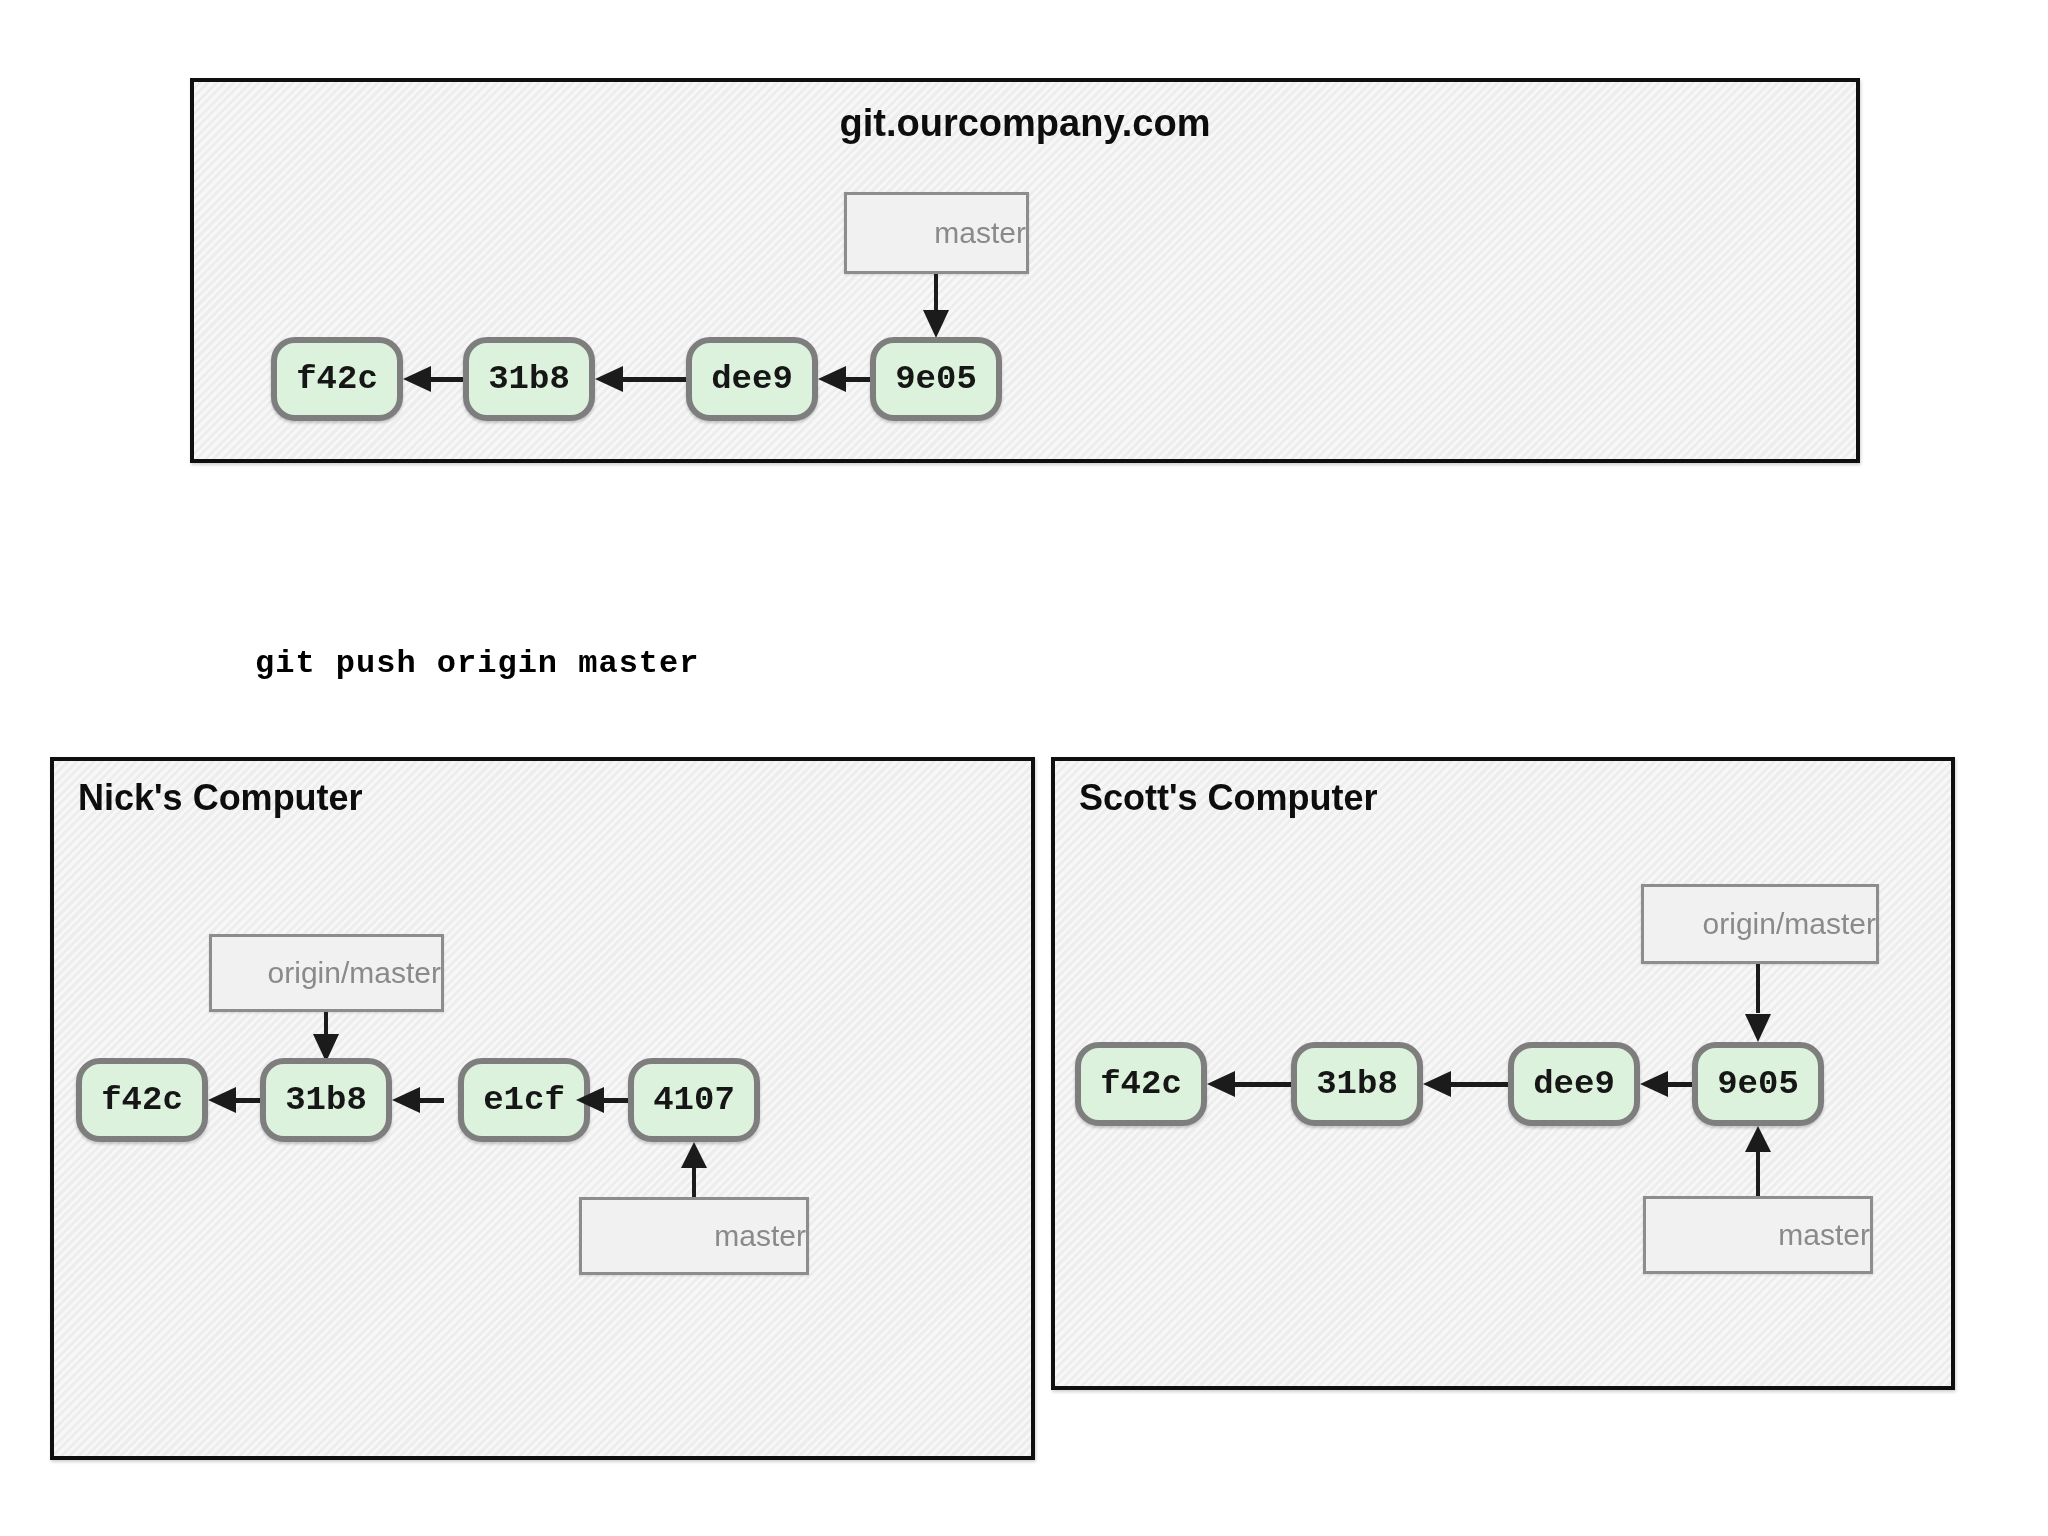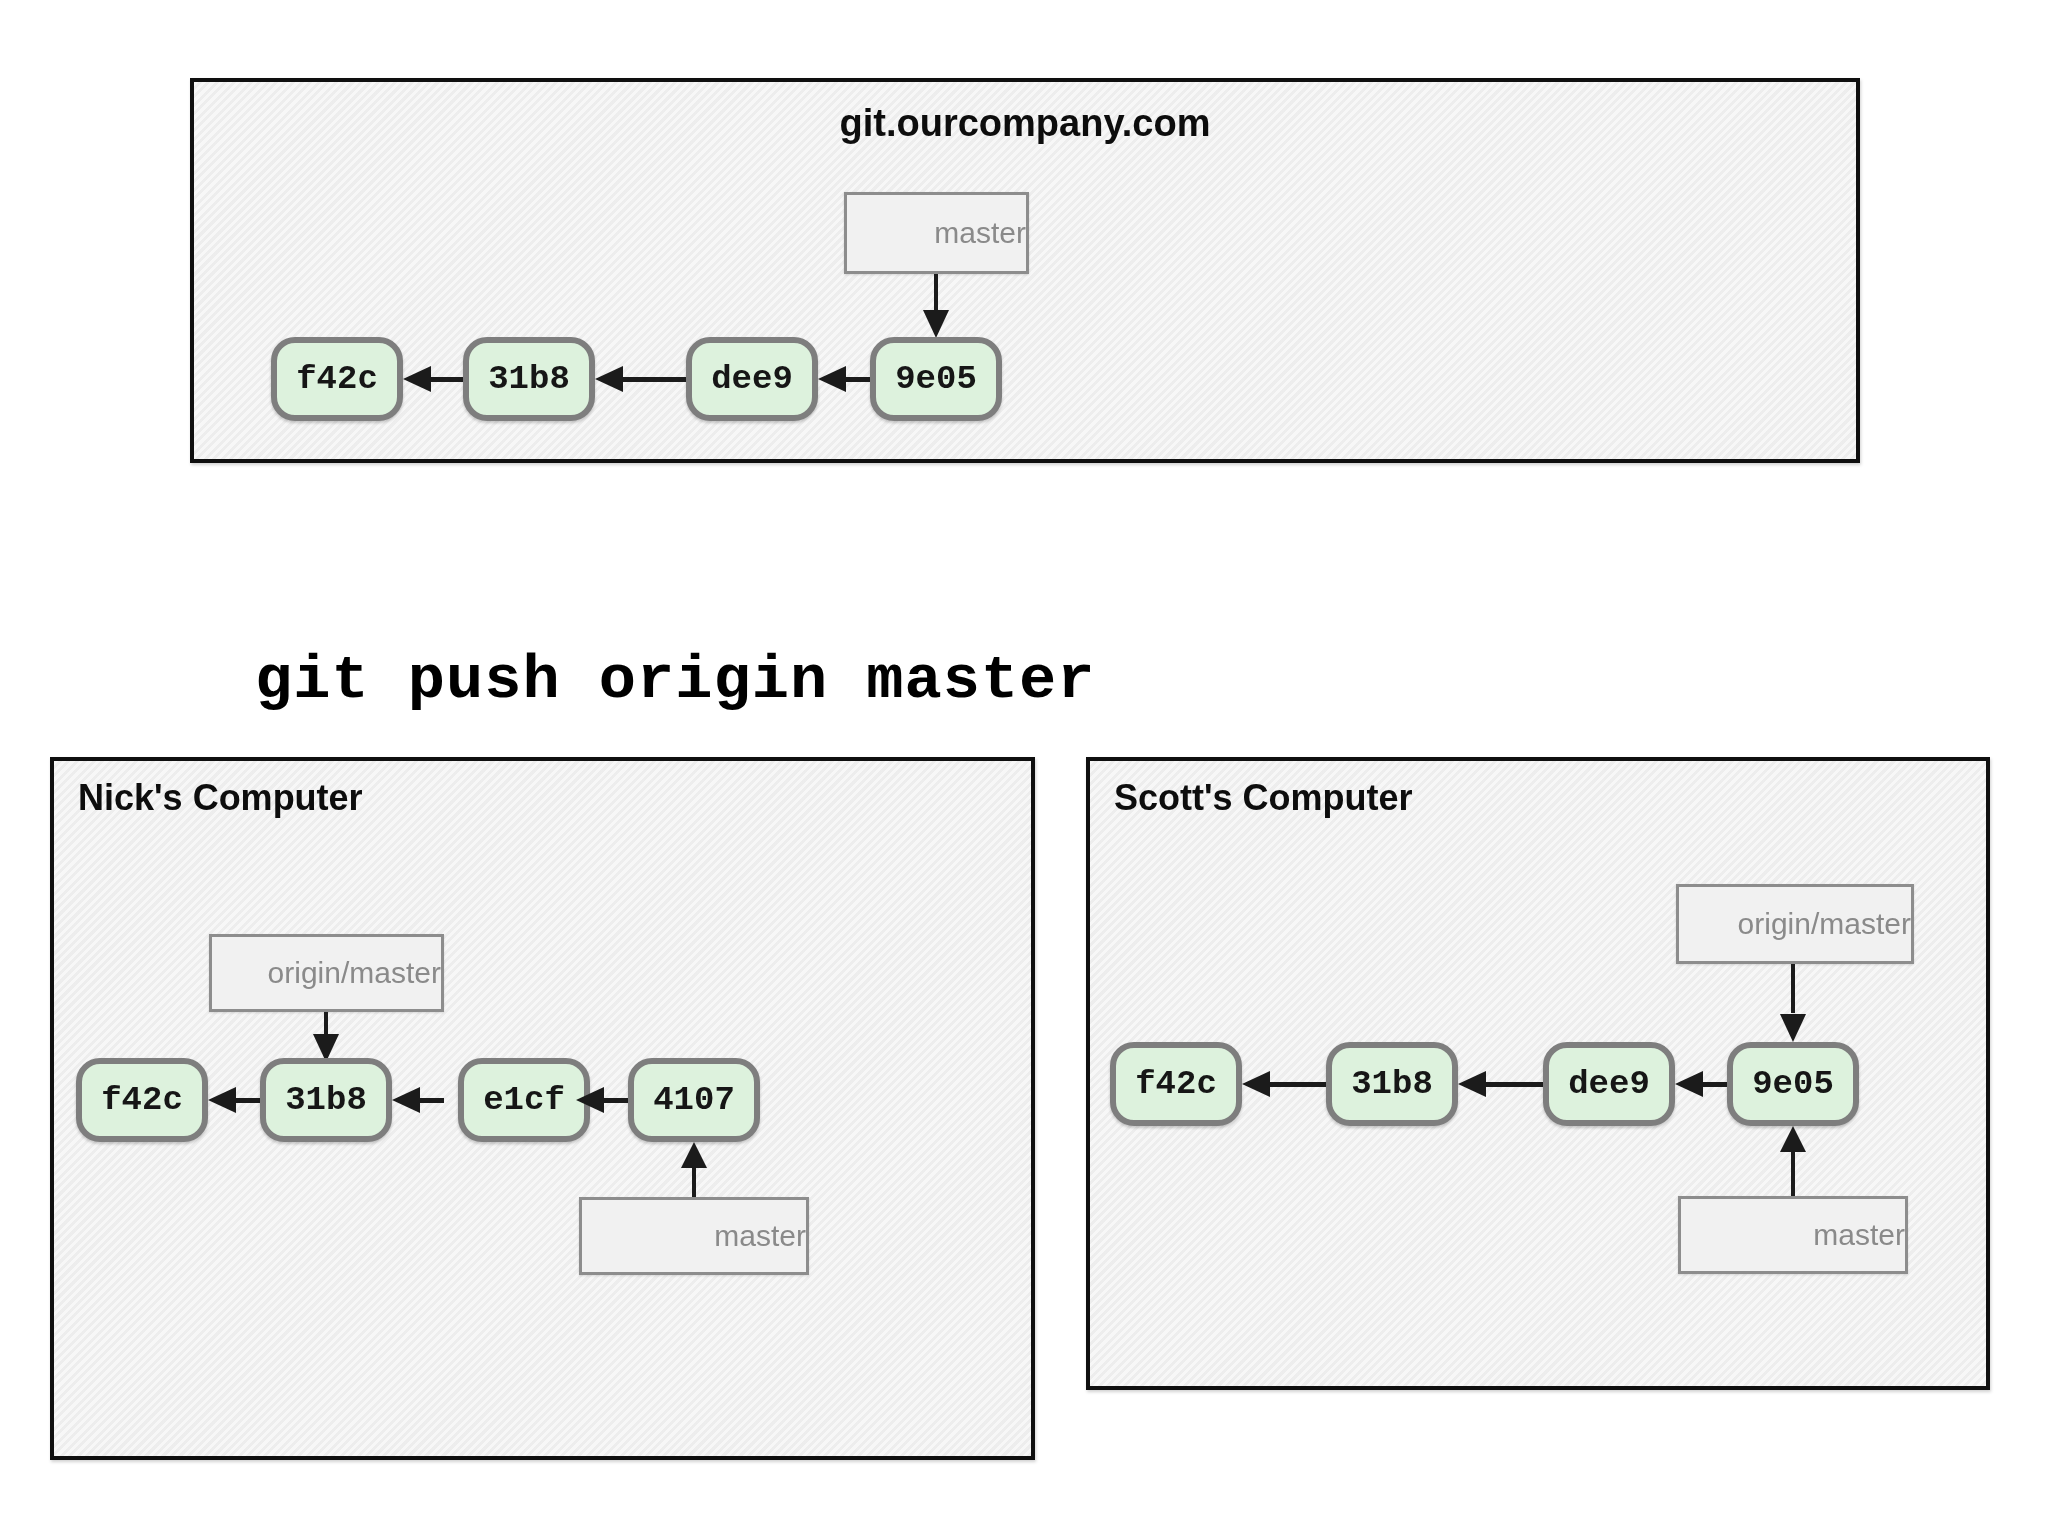--- a/index.html
+++ b/index.html
@@ -40,21 +40,21 @@
     box-shadow:0 1px 2px rgba(0,0,0,0.12);
   }
   .hline { position:absolute; height:5px; background:var(--arrow,#1b1b1b); }
   .vline { position:absolute; width:4px;  background:var(--arrow,#1b1b1b); }
   .tri   { position:absolute; width:0; height:0; }
   .tri-left { border-top:13px solid transparent; border-bottom:13px solid transparent; border-right:28px solid var(--arrow,#1b1b1b); }
   .tri-down { border-left:13px solid transparent; border-right:13px solid transparent; border-top:28px solid var(--arrow,#1b1b1b); }
   .tri-up   { border-left:13px solid transparent; border-right:13px solid transparent; border-bottom:26px solid var(--arrow,#1b1b1b); }
   .command {
     position:absolute; left:255px; top:645px;
-    font-family:"Liberation Mono", monospace; font-weight:700; font-size:62px;
+    font-family:"Liberation Mono", monospace; font-weight:700; font-size:32px;
     color:#000000; letter-spacing:1px; white-space:pre;
   }
 </style>
 </head>
 <body>
 
 <div class="canvas">
 
   <div class="repo-box" style="left:190px; top:78px; width:1670px; height:385px;">
     <div class="repo-title-center">git.ourcompany.com</div>
@@ -104,21 +104,21 @@
     <div class="hline" style="left:550px; top:337px; width:24px;"></div>
 
     <div class="tri tri-up" style="left:627px; top:381px;"></div>
     <div class="vline" style="left:638px; top:407px; height:29px;"></div>
 
     <div class="branch-label" style="left:525px; top:436px; width:230px; height:78px;">
       <span>master</span>
     </div>
   </div>
 
-  <div class="repo-box" style="left:1086px; top:757px; width:904px; height:633px;">
+  <div class="repo-box" style="left:1051px; top:757px; width:904px; height:633px;">
     <div class="repo-title-left">Scott's Computer</div>
 
     <div class="branch-label" style="left:586px; top:123px; width:238px; height:80px;">
       <span>origin/master</span>
     </div>
 
     <div class="vline" style="left:701px; top:203px; height:49px;"></div>
     <div class="tri tri-down" style="left:690px; top:253px;"></div>
 
     <div class="commit" style="left:20px;  top:281px;">f42c</div>

